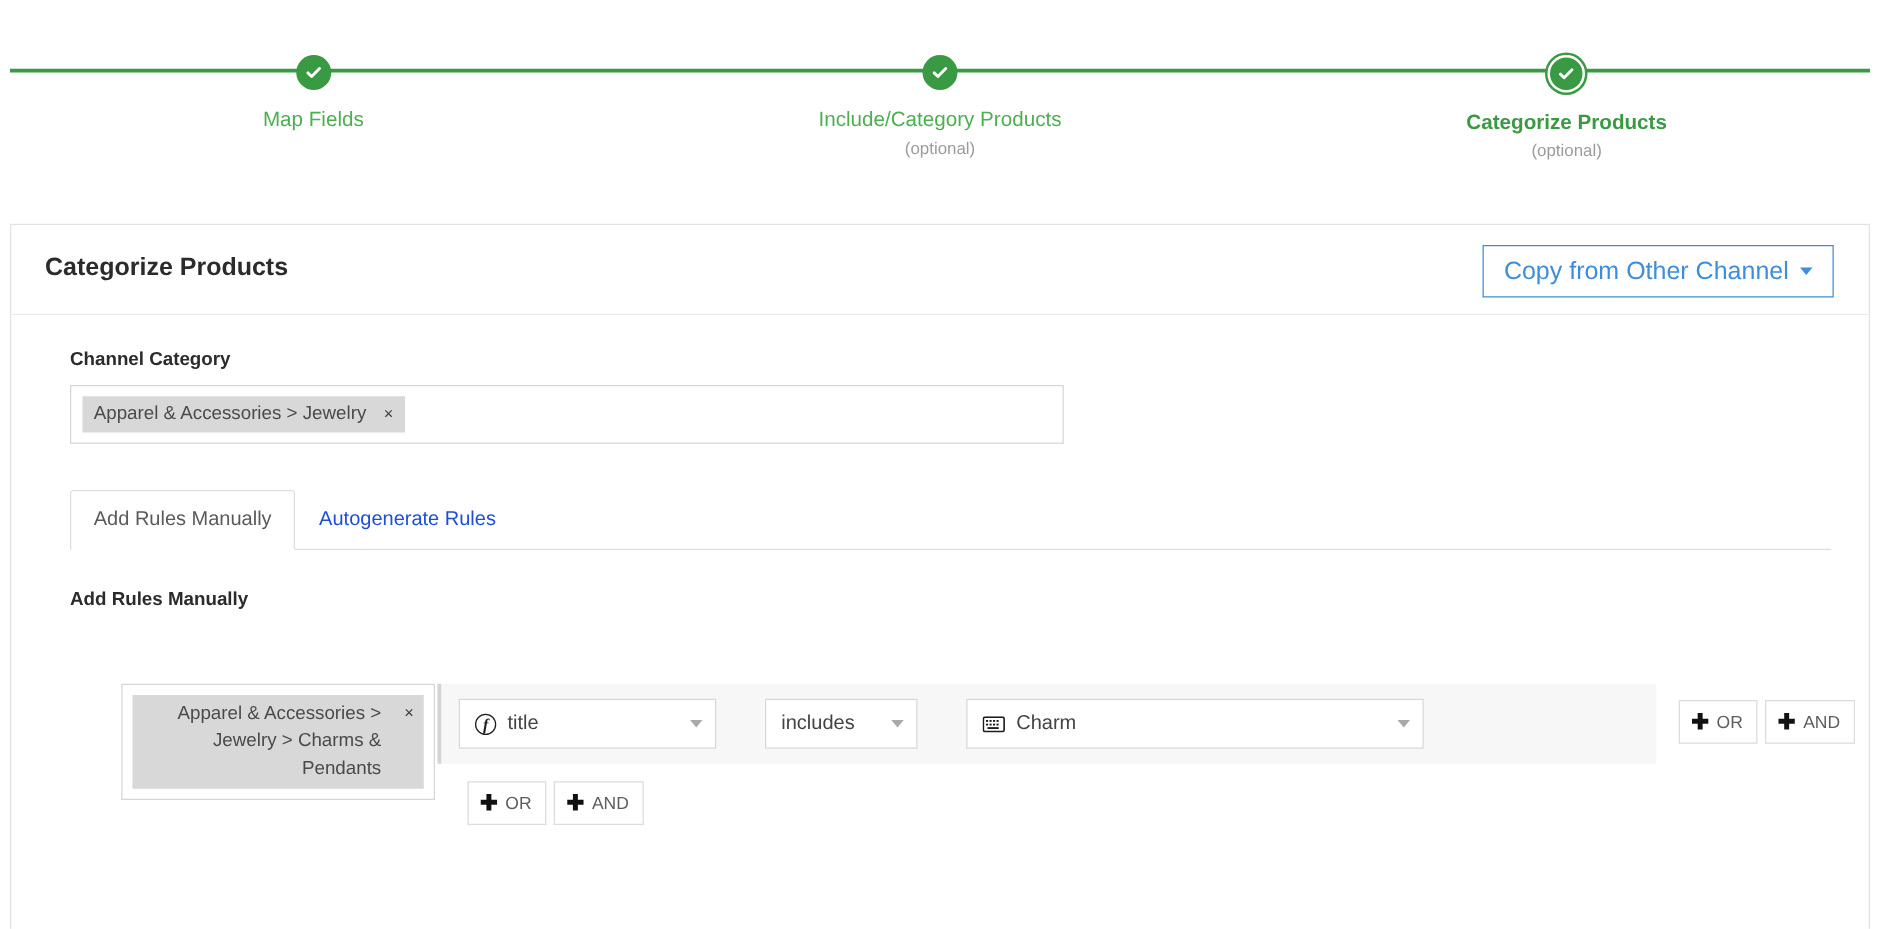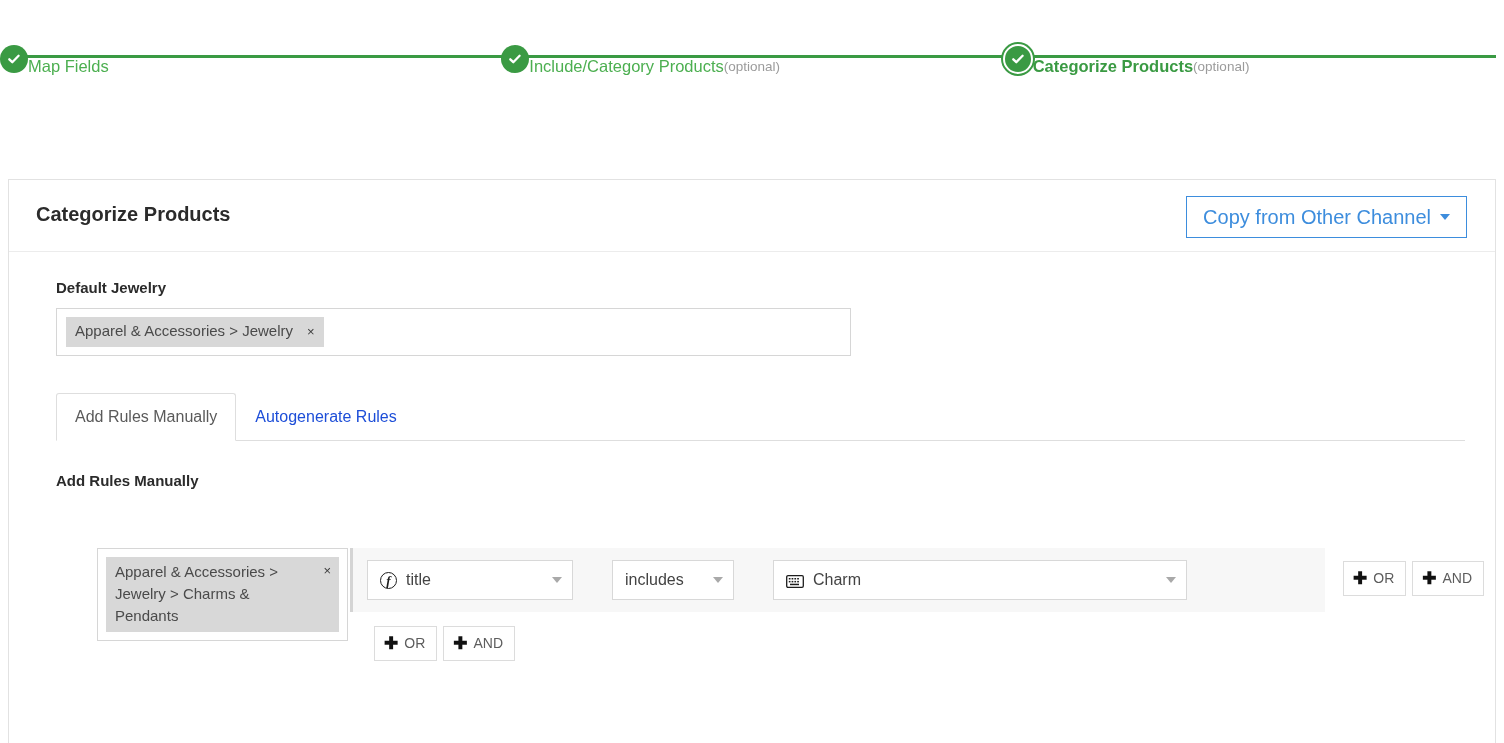--- a/index.html
+++ b/index.html
@@ -32,21 +32,21 @@
     background: #3a9a43;
   }
   .steps {
     position: relative;
     display: flex;
     width: 100%;
   }
   .step {
     flex: 1 1 0;
     display: flex;
-    flex-direction: row;
+    flex-direction: column;
     align-items: center;
     position: relative;
   }
   .step-circle {
     width: 28px;
     height: 28px;
     border-radius: 50%;
     background: #3a9a43;
     display: flex;
     align-items: center;
@@ -233,20 +233,21 @@
     display: flex;
     align-items: flex-start;
     padding-top: 22px;
   }
   .cat-box {
     width: 251px;
     border: 1px solid #d6d6d6;
     background: #ffffff;
     padding: 8px;
     margin-left: 26px;
+    text-align: right;
   }
   .cat-token {
     display: flex;
     justify-content: space-between;
     gap: 10px;
     background: #d8d8d8;
     color: #4a4a4a;
     font-size: 15px;
     line-height: 22px;
     padding: 4px 8px 5px 9px;
@@ -271,21 +272,21 @@
     align-items: center;
     padding: 0 10px 0 12px;
     gap: 9px;
     font-size: 16px;
     color: #434343;
     cursor: pointer;
   }
   .select-box .sel-text { flex: 1 1 auto; line-height: 20px; }
   .sel-field { width: 206px; }
   .sel-operator { width: 122px; }
-  .sel-value { width: 414px; }
+  .sel-value { width: 366px; }
   .caret-grey {
     width: 0; height: 0;
     border-left: 5px solid transparent;
     border-right: 5px solid transparent;
     border-top: 6px solid #a9a9a9;
   }
   .icon-f {
     width: 17px; height: 17px;
     border: 1.6px solid #1d1d1d;
     border-radius: 50%;
@@ -385,21 +386,21 @@
   <div class="card-head">
     <h1 class="card-title">Categorize Products</h1>
     <button class="copy-btn">
       <span>Copy from Other Channel</span>
       <span class="caret-down"></span>
     </button>
   </div>
 
   <div class="card-body">
 
-    <div class="field-label">Default Jewelry</div>
+    <div class="field-label">Channel Category</div>
 
     <div class="token-input">
       <span class="token">
         <span>Apparel &amp; Accessories &gt; Jewelry</span>
         <span class="token-x">×</span>
       </span>
     </div>
 
     <div class="tabs">
       <div class="tab active">Add Rules Manually</div>

